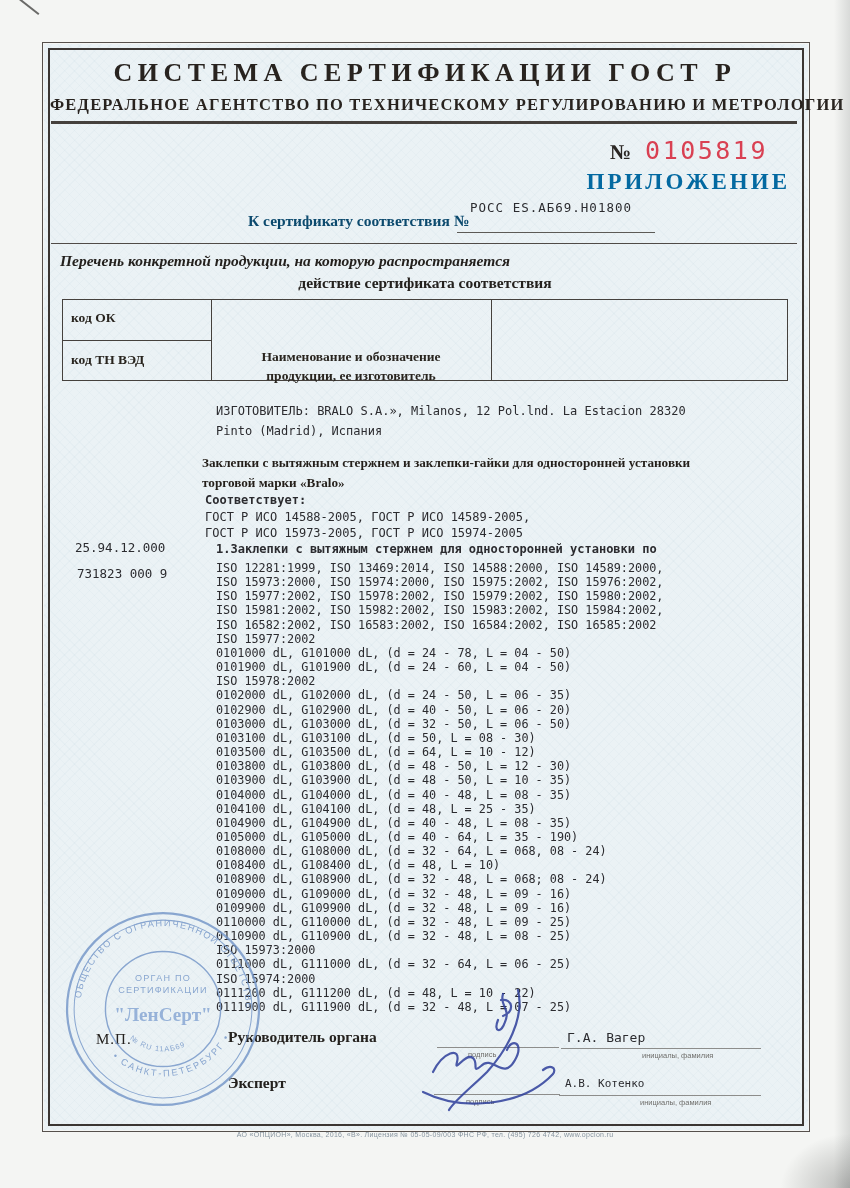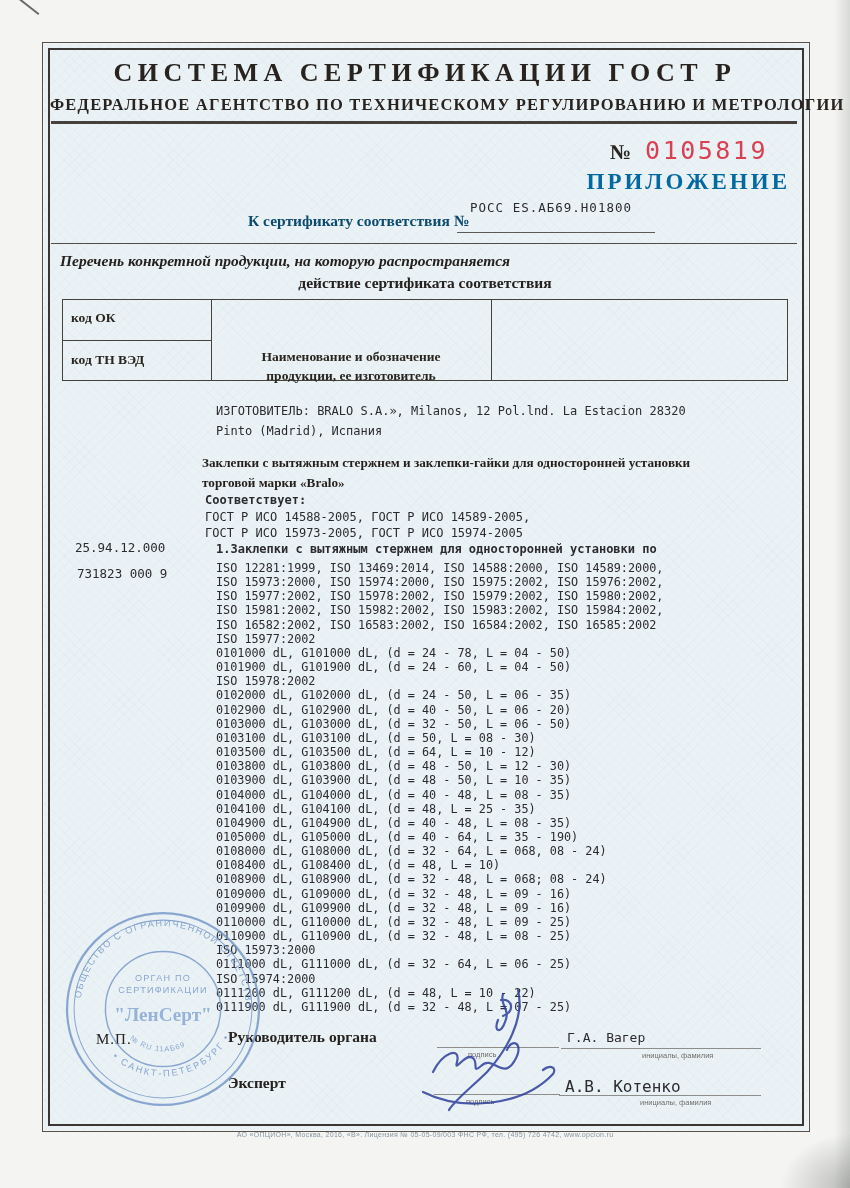--- a/index.html
+++ b/index.html
@@ -72,21 +72,21 @@
   .item1{left:216px;top:542px;font-weight:600;}
   .code-ok{left:75px;top:540px;font-size:12.5px;}
   .code-tnved{left:77px;top:566px;font-size:12.5px;}
   .spec-list{left:216px;top:561px;font-size:11.8px;line-height:14.15px;white-space:pre;}
 
   .role1{left:228px;top:1028px;font-size:15.5px;font-weight:bold;}
   .role2{left:228px;top:1074px;font-size:15.5px;font-weight:bold;}
   .sig-line1{left:437px;top:1047px;width:122px;border-top:1px solid #8d8d8b;}
   .sig-line2{left:434px;top:1094px;width:126px;border-top:1px solid #8d8d8b;}
   .name1{left:567px;top:1030px;font-size:13px;}
-  .name2{left:565px;top:1077px;font-size:16px;}
+  .name2{left:565px;top:1077px;font-size:11px;}
   .name-line1{left:561px;top:1048px;width:200px;border-top:1px solid #8d8d8b;}
   .name-line2{left:559px;top:1095px;width:202px;border-top:1px solid #8d8d8b;}
   .cap{font-size:7.5px;color:#6f6e6b;font-family:"Liberation Sans", sans-serif;}
   .cap-s1{left:468px;top:1050px;}
   .cap-s2{left:466px;top:1097px;}
   .cap-n1{left:642px;top:1051px;}
   .cap-n2{left:640px;top:1098px;}
   .mp{left:96px;top:1031px;font-size:15px;letter-spacing:1px;}
 
   .stamp{left:62px;top:908px;width:202px;height:202px;opacity:.82;}

